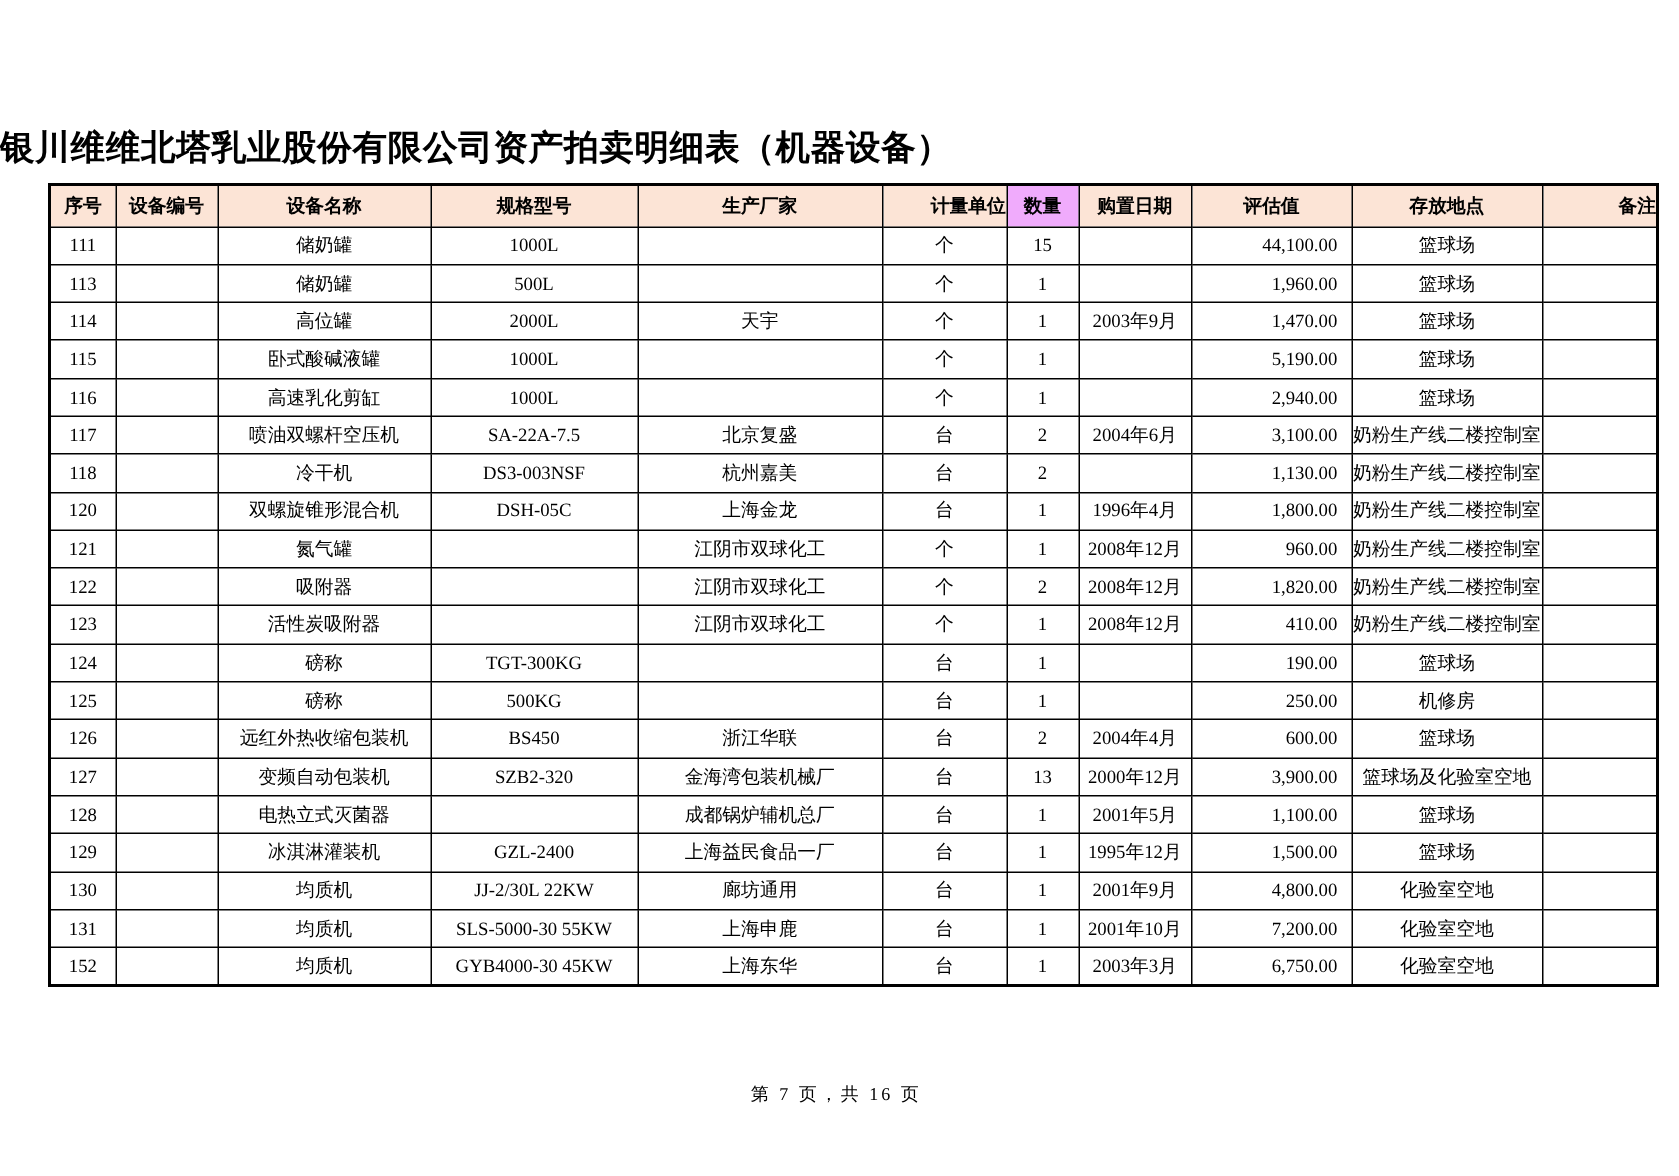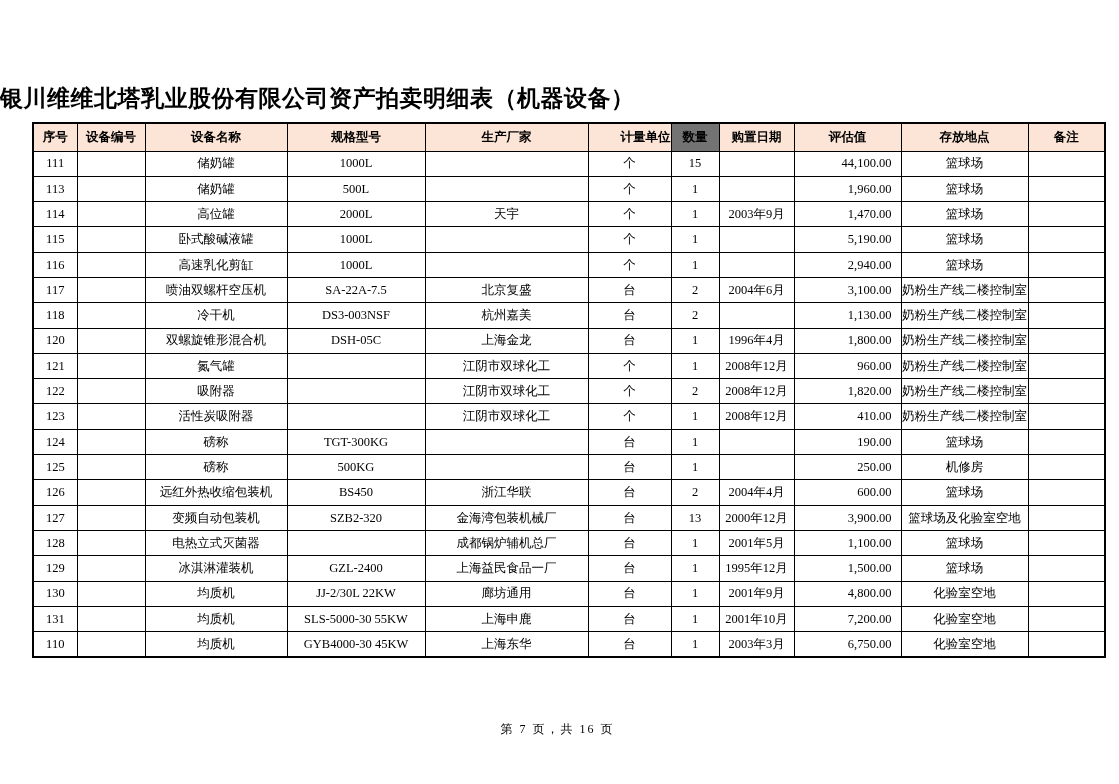--- a/index.html
+++ b/index.html
@@ -85,25 +85,25 @@
         <col style="width: 77px;">
       </colgroup>
     <thead>
       <tr>
           <th style="background: rgb(252, 228, 214);">序号</th>
           <th style="background: rgb(252, 228, 214);">设备编号</th>
           <th style="background: rgb(252, 228, 214);">设备名称</th>
           <th style="background: rgb(252, 228, 214);">规格型号</th>
           <th style="background: rgb(252, 228, 214);">生产厂家</th>
           <th style="background: rgb(252, 228, 214); padding-left: 32px;">计量单位</th>
-          <th style="background: #737373;">数量</th>
+          <th style="background: #f0abfc;">数量</th>
           <th style="background: rgb(252, 228, 214);">购置日期</th>
           <th style="background: rgb(252, 228, 214);">评估值</th>
           <th style="background: rgb(252, 228, 214);">存放地点</th>
-          <th style="background: rgb(252, 228, 214);">备注</th>
+          <th style="background: rgb(252, 228, 214); text-align: right;">备注</th>
         </tr>
     </thead>
     <tbody>
         <tr>
           <td>111</td>
           <td></td>
           <td>储奶罐</td>
           <td>1000L</td>
           <td></td>
           <td>个</td>
@@ -341,21 +341,21 @@
           <td>SLS-5000-30 55KW</td>
           <td>上海申鹿</td>
           <td>台</td>
           <td>1</td>
           <td>2001年10月</td>
           <td class="num">7,200.00</td>
           <td>化验室空地</td>
           <td></td>
         </tr>
         <tr>
-          <td>110</td>
+          <td>152</td>
           <td></td>
           <td>均质机</td>
           <td>GYB4000-30 45KW</td>
           <td>上海东华</td>
           <td>台</td>
           <td>1</td>
           <td>2003年3月</td>
           <td class="num">6,750.00</td>
           <td>化验室空地</td>
           <td></td>

